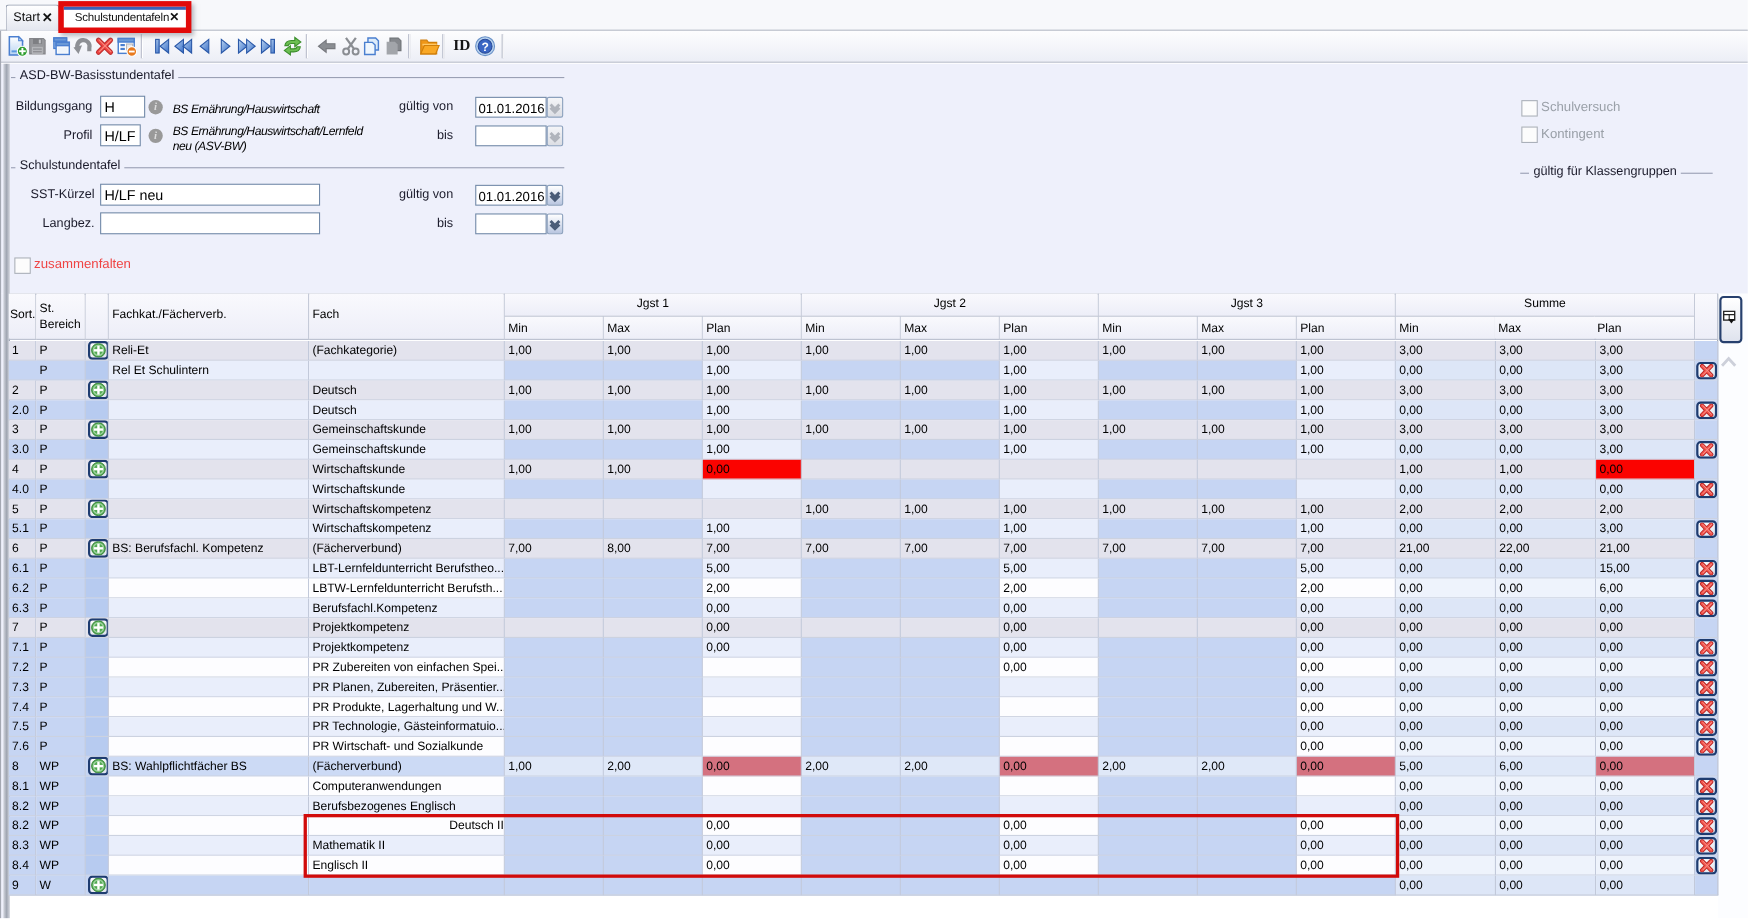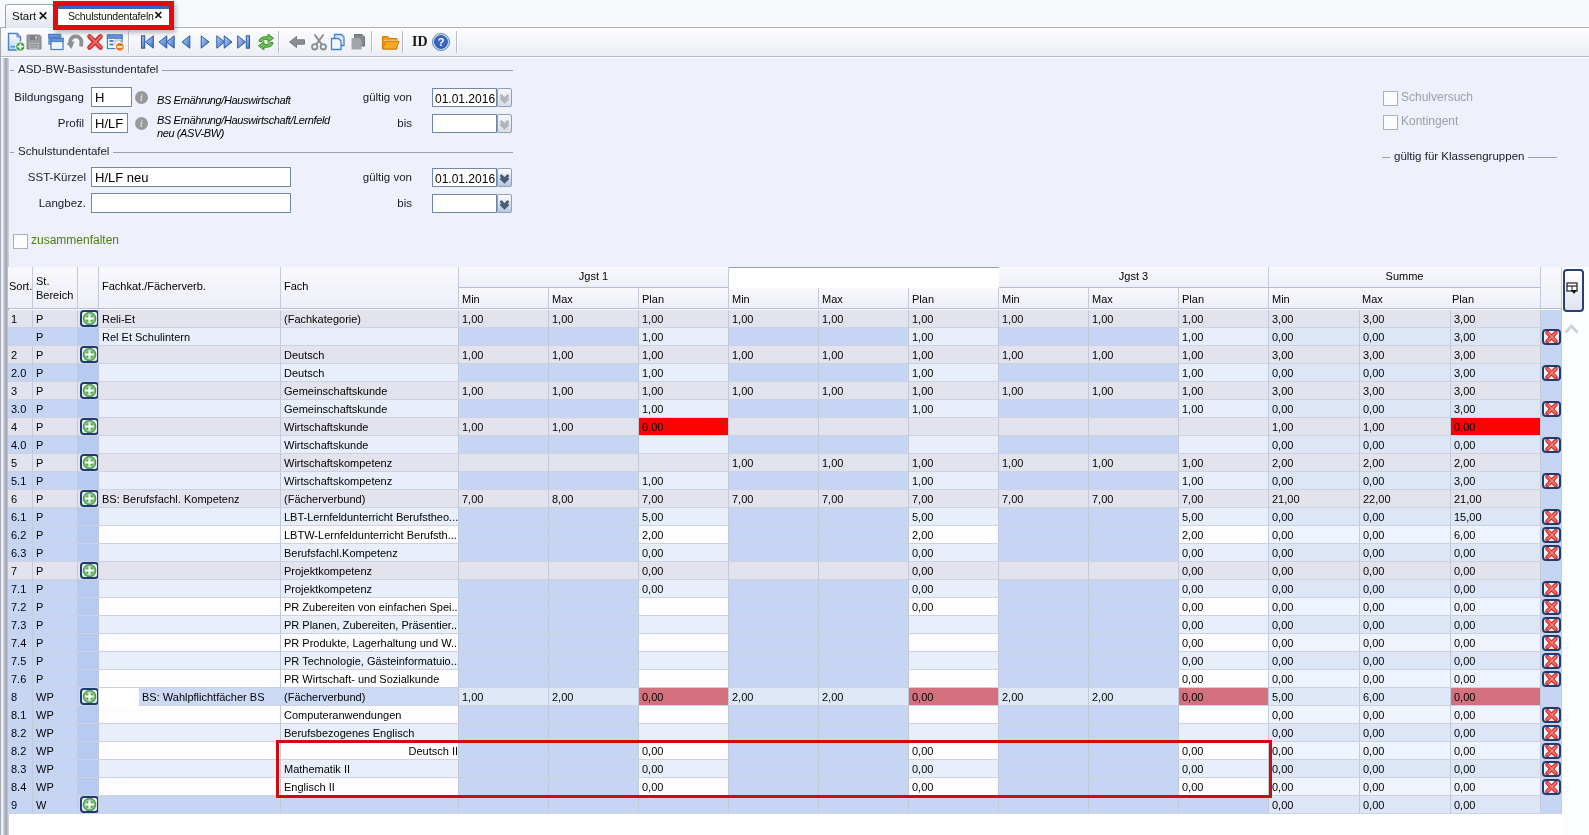--- a/index.html
+++ b/index.html
@@ -254,21 +254,21 @@
       </svg></div>
 <div class="lbl" style="left:0px;top:197px;width:86px;text-align:right">Langbez.</div>
 <div style="position:absolute;left:91px;top:193px;width:200px;height:20px;background:#fff;border:1px solid #7088a8;font:13px 'Liberation Sans';padding:2px 0 0 3px;box-sizing:border-box;white-space:nowrap;overflow:hidden"></div>
 <div class="lbl" style="left:330px;top:197px;width:82px;text-align:right">bis</div>
 <div style="position:absolute;left:432px;top:194px;width:65px;height:19px;background:#fff;border:1px solid #7088a8;font:12px 'Liberation Sans';padding:3px 0 0 2px;box-sizing:border-box;white-space:nowrap;overflow:hidden"></div>
     <div style="position:absolute;left:497px;top:194px;width:15px;height:19px;background:linear-gradient(#ffffff,#b9c6e0);border:1px solid #8ba0bc;border-radius:2px;box-sizing:border-box;"><svg width="13" height="17" viewBox="0 0 13 17">
         <path d="M2.5 6 L6.5 10 L10.5 6" fill="none" stroke="#4a5c78" stroke-width="2.6"></path>
         <path d="M2.5 9 L6.5 13 L10.5 9" fill="none" stroke="#4a5c78" stroke-width="2.6"></path>
       </svg></div>
 <div style="position:absolute;left:13px;top:234px;width:13px;height:13px;background:#fcfcfc;border:1px solid #aab0ba;"></div>
-    <div style="position:absolute;left:31px;top:233px;font:12px 'Liberation Sans';color:#4d7c0f">zusammenfalten</div>
+    <div style="position:absolute;left:31px;top:233px;font:12px 'Liberation Sans';color:#ef4444">zusammenfalten</div>
 <div style="position:absolute;left:1383px;top:91px;width:13px;height:13px;background:#fcfcfc;border:1px solid #aab0ba;"></div>
     <div style="position:absolute;left:1401px;top:90px;font:12px 'Liberation Sans';color:#9aa0a8">Schulversuch</div>
 <div style="position:absolute;left:1383px;top:115px;width:13px;height:13px;background:#fcfcfc;border:1px solid #aab0ba;"></div>
     <div style="position:absolute;left:1401px;top:114px;font:12px 'Liberation Sans';color:#9aa0a8">Kontingent</div>
 <div style="position:absolute;left:1382px;top:157px;width:175px;height:1px;background:#9aa0b4"></div>
     <div style="position:absolute;left:1390px;top:150px;background:#eef0fb;padding:0 4px;font:11.5px 'Liberation Sans';color:#1a1a2a">gültig für Klassengruppen</div>
 
 <div style="position:absolute;left:1562px;top:267px;width:27px;height:568px;background:#fcfdff"></div>
 <div class="table" style="left:8px;top:267px;width:1554px;height:547px"></div>
 <div class="hc" style="left:8px;top:267px;width:25px;height:42px;background:linear-gradient(#f9f9fd,#edeef8);text-align:left;padding-left:3px;">
@@ -288,20 +288,23 @@
       <span style="position:absolute;top:3px;left:0;right:0;text-align:center">Jgst 1</span>
     </div>
 <div class="hc" style="left:459px;top:288px;width:90px;height:21px;background:linear-gradient(#f9f9fd,#edeef8);">
       <span style="position:absolute;top:5px;left:3px">Min</span>
     </div>
 <div class="hc" style="left:549px;top:288px;width:90px;height:21px;background:linear-gradient(#f9f9fd,#edeef8);">
       <span style="position:absolute;top:5px;left:3px">Max</span>
     </div>
 <div class="hc" style="left:639px;top:288px;width:90px;height:21px;background:linear-gradient(#f9f9fd,#edeef8);">
       <span style="position:absolute;top:5px;left:3px">Plan</span>
+    </div>
+<div class="hc" style="left:729px;top:267px;width:270px;height:21px;background:linear-gradient(#f9f9fd,#edeef8);text-align:center;">
+      <span style="position:absolute;top:3px;left:0;right:0;text-align:center">Jgst 2</span>
     </div>
 <div class="hc" style="left:729px;top:288px;width:90px;height:21px;background:linear-gradient(#f9f9fd,#edeef8);">
       <span style="position:absolute;top:5px;left:3px">Min</span>
     </div>
 <div class="hc" style="left:819px;top:288px;width:90px;height:21px;background:linear-gradient(#f9f9fd,#edeef8);">
       <span style="position:absolute;top:5px;left:3px">Max</span>
     </div>
 <div class="hc" style="left:909px;top:288px;width:90px;height:21px;background:linear-gradient(#f9f9fd,#edeef8);">
       <span style="position:absolute;top:5px;left:3px">Plan</span>
     </div>
@@ -972,21 +975,21 @@
 <div class="cl " style="left:78px;top:688px;width:21px;height:18px;background:#c6d5f3;">
       <span class="pbtn">
         <svg width="15" height="13" viewBox="0 0 15 13">
           <circle cx="7.5" cy="6.5" r="6.3" fill="#52a852" stroke="#2d7a2d" stroke-width="0.7"></circle>
           <circle cx="7.5" cy="6.5" r="4.6" fill="none" stroke="#a0d4a0" stroke-width="1.2"></circle>
           <rect x="6.4" y="2.4" width="2.2" height="8.2" fill="#fff"></rect>
           <rect x="3.4" y="5.4" width="8.2" height="2.2" fill="#fff"></rect>
         </svg>
       </span>
     </div>
-<div class="cl " style="left:99px;top:688px;width:182px;height:18px;background:#ccdaf5;margin-left:40px;">BS: Wahlpflichtfächer BS</div>
+<div class="cl " style="left:99px;top:688px;width:182px;height:18px;background:#ccdaf5;">BS: Wahlpflichtfächer BS</div>
 <div class="cl " style="left:281px;top:688px;width:178px;height:18px;background:#ccdaf5;">(Fächerverbund)</div>
 <div class="cl " style="left:459px;top:688px;width:90px;height:18px;background:#dfe8f8;">1,00</div>
 <div class="cl " style="left:549px;top:688px;width:90px;height:18px;background:#dfe8f8;">2,00</div>
 <div class="cl " style="left:639px;top:688px;width:90px;height:18px;background:#d4717f;">0,00</div>
 <div class="cl " style="left:729px;top:688px;width:90px;height:18px;background:#dfe8f8;">2,00</div>
 <div class="cl " style="left:819px;top:688px;width:90px;height:18px;background:#dfe8f8;">2,00</div>
 <div class="cl " style="left:909px;top:688px;width:90px;height:18px;background:#d4717f;">0,00</div>
 <div class="cl " style="left:999px;top:688px;width:90px;height:18px;background:#dfe8f8;">2,00</div>
 <div class="cl " style="left:1089px;top:688px;width:90px;height:18px;background:#dfe8f8;">2,00</div>
 <div class="cl " style="left:1179px;top:688px;width:90px;height:18px;background:#d4717f;">0,00</div>

